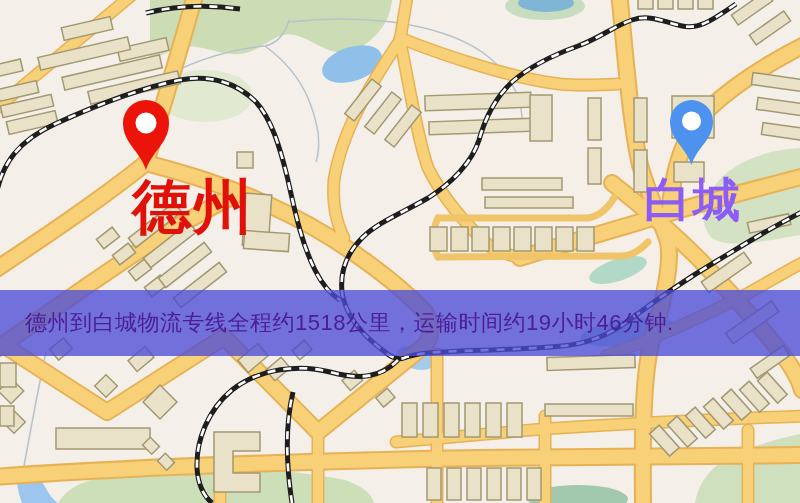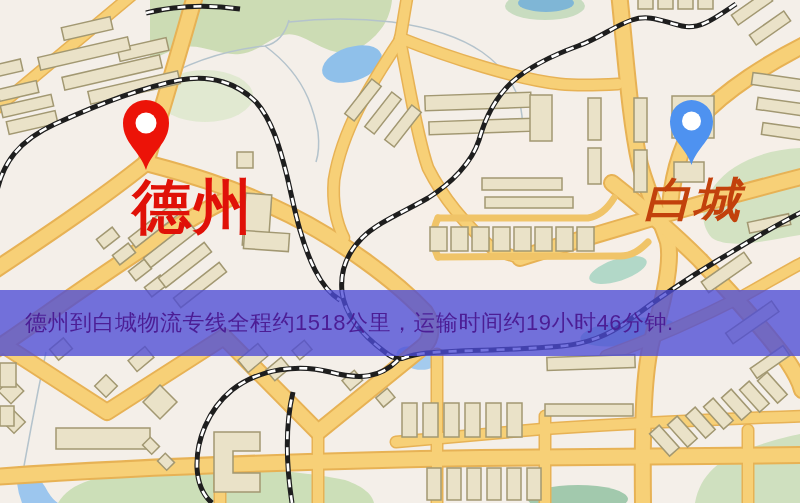--- a/index.html
+++ b/index.html
@@ -276,19 +276,19 @@
     <circle cx="25" cy="24" r="10.5" fill="#ffffff"></circle>
   </svg>
 
   <svg class="pin" style="left:668px;top:99px" width="47" height="70" viewBox="0 0 47 70">
     <path d="M23.5,66 C18,48 2,41 2,22.5 A21.5,21.5 0 1 1 45,22.5 C45,41 29,48 23.5,66 Z" fill="#4e92f0"></path>
     <circle cx="23.5" cy="22" r="9.5" fill="#ffffff"></circle>
   </svg>
 
   <div class="pin-label" id="origin-label" style="color: rgb(224, 17, 8);">德州</div>
 
-  <div class="pin-label" id="destination-label" style="color: #c2410c; font-style: italic;">白城</div>
+  <div class="pin-label" id="destination-label" style="color: #8b5cf6;">白城</div>
 
   <div id="route-banner" style="background: rgba(77, 76, 214, 0.78);">
     <span class="banner-text" style="color: #4c1d95;">德州到白城物流专线全程约1518公里，运输时间约19小时46分钟.</span>
   </div>
 
 </div>
 
 </body></html>

